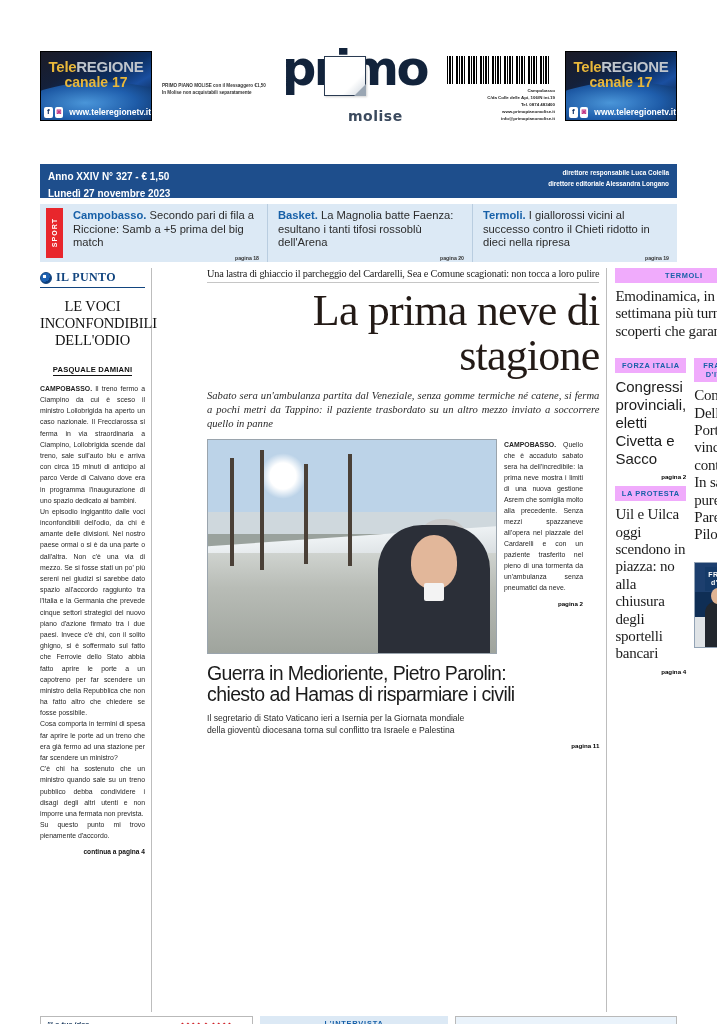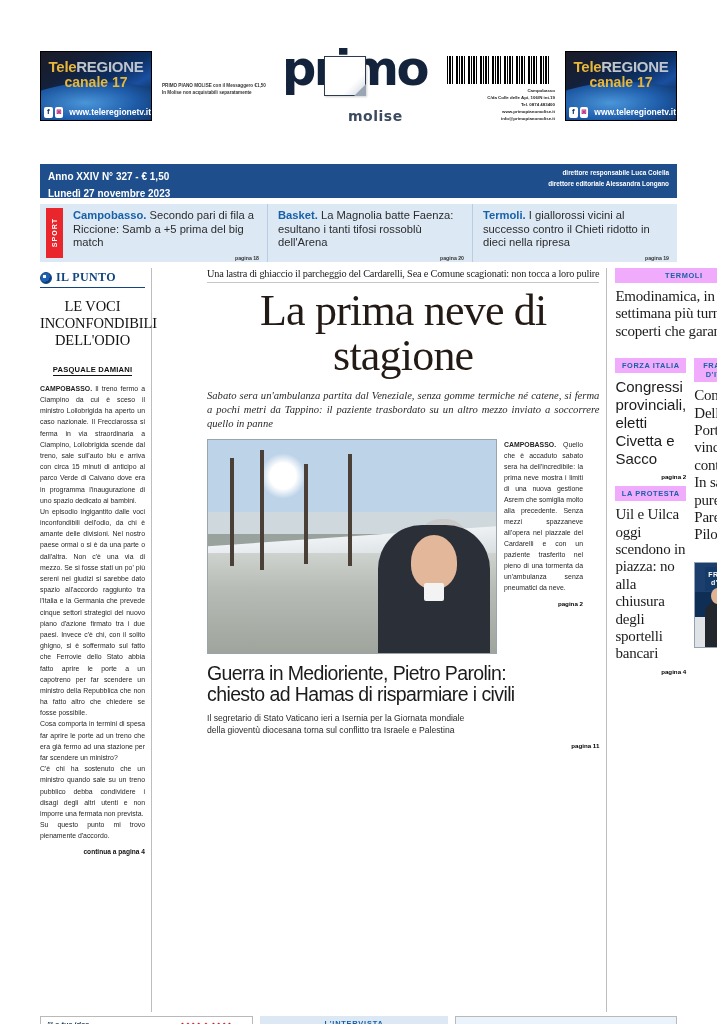--- a/index.html
+++ b/index.html
@@ -208,21 +208,21 @@
   
   .kicker {
     font-family:"Liberation Serif", serif;
     font-size: 10.3px; color:#222; padding-bottom: 3px;
     border-bottom: 1px solid #c6c6c6; margin-bottom: 5px;
     white-space: nowrap; letter-spacing:-.2px;
   }
   .headline {
     font-family:"Liberation Serif", serif;
     font-size: 44px; line-height: 1.03; color:#231a16;
-    text-align: center; letter-spacing:-.8px;
+    text-align: right; letter-spacing:-.8px;
     margin-bottom: 10px;
   }
   .standfirst {
     font-family:"Liberation Serif", serif; font-style: italic;
     font-size: 10.6px; line-height: 1.36; color:#2a2a2a;
     text-align: justify; margin-bottom: 7px;
   }
 
   .mid-row { display:flex; }
   .photo-main {

